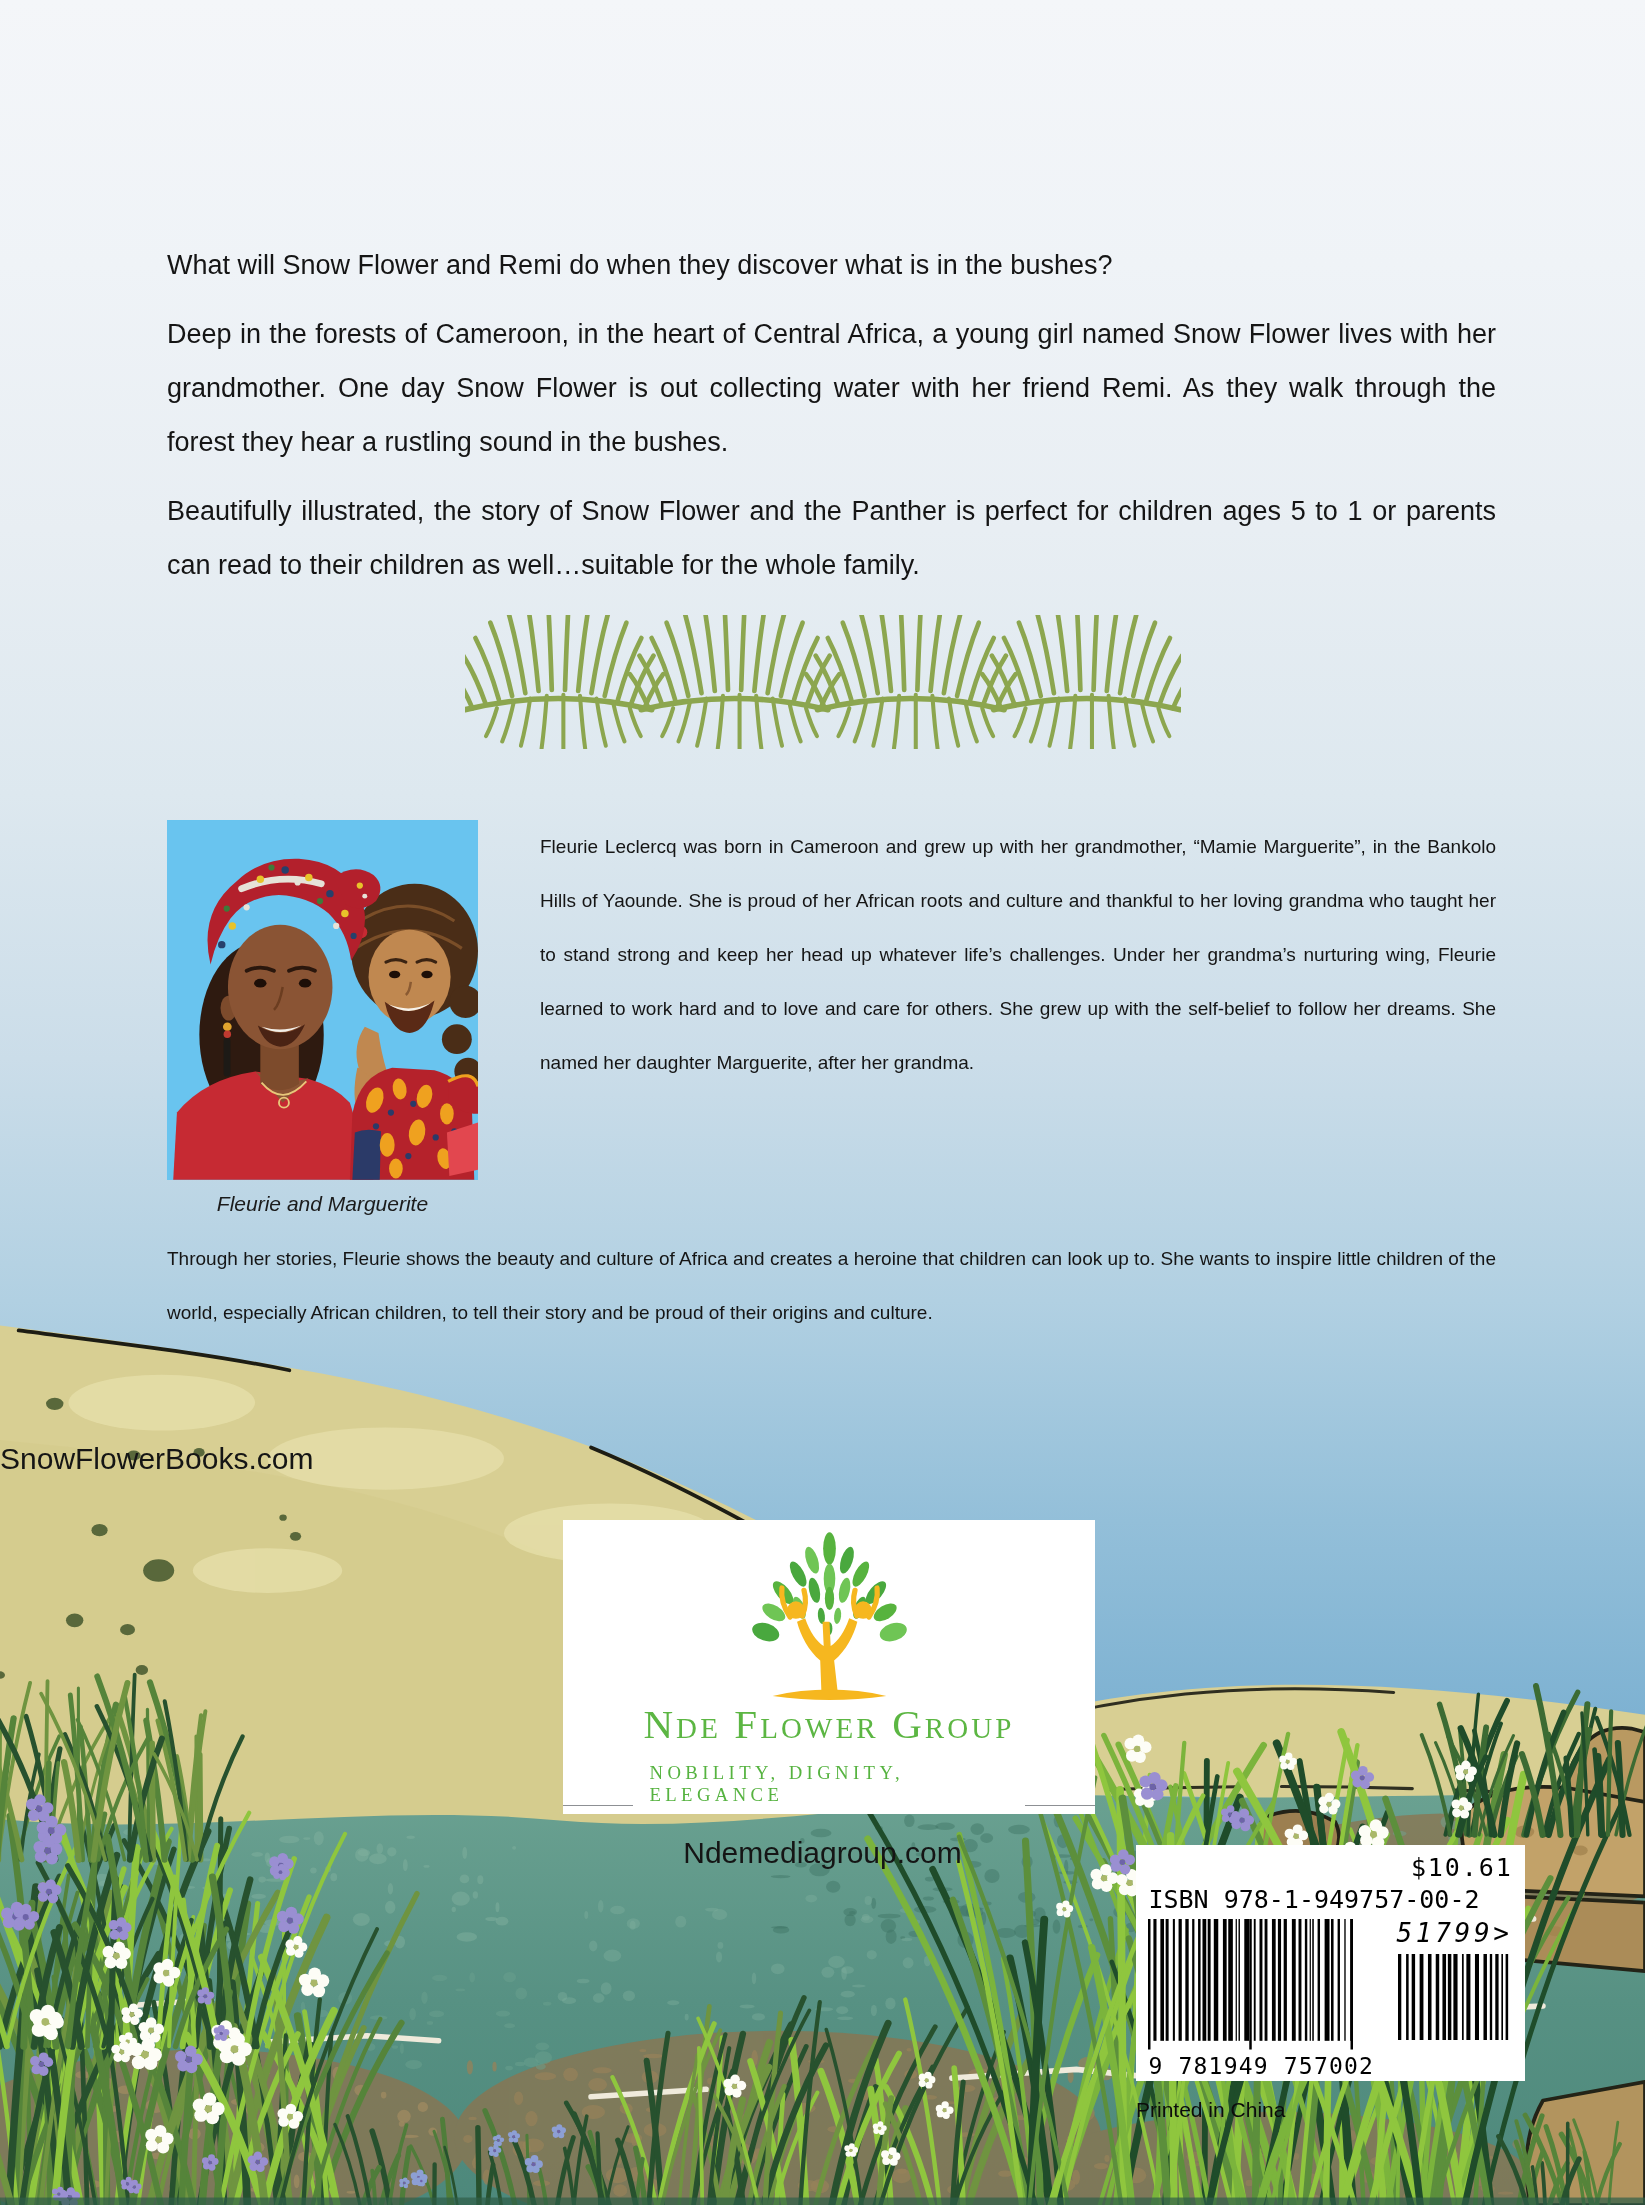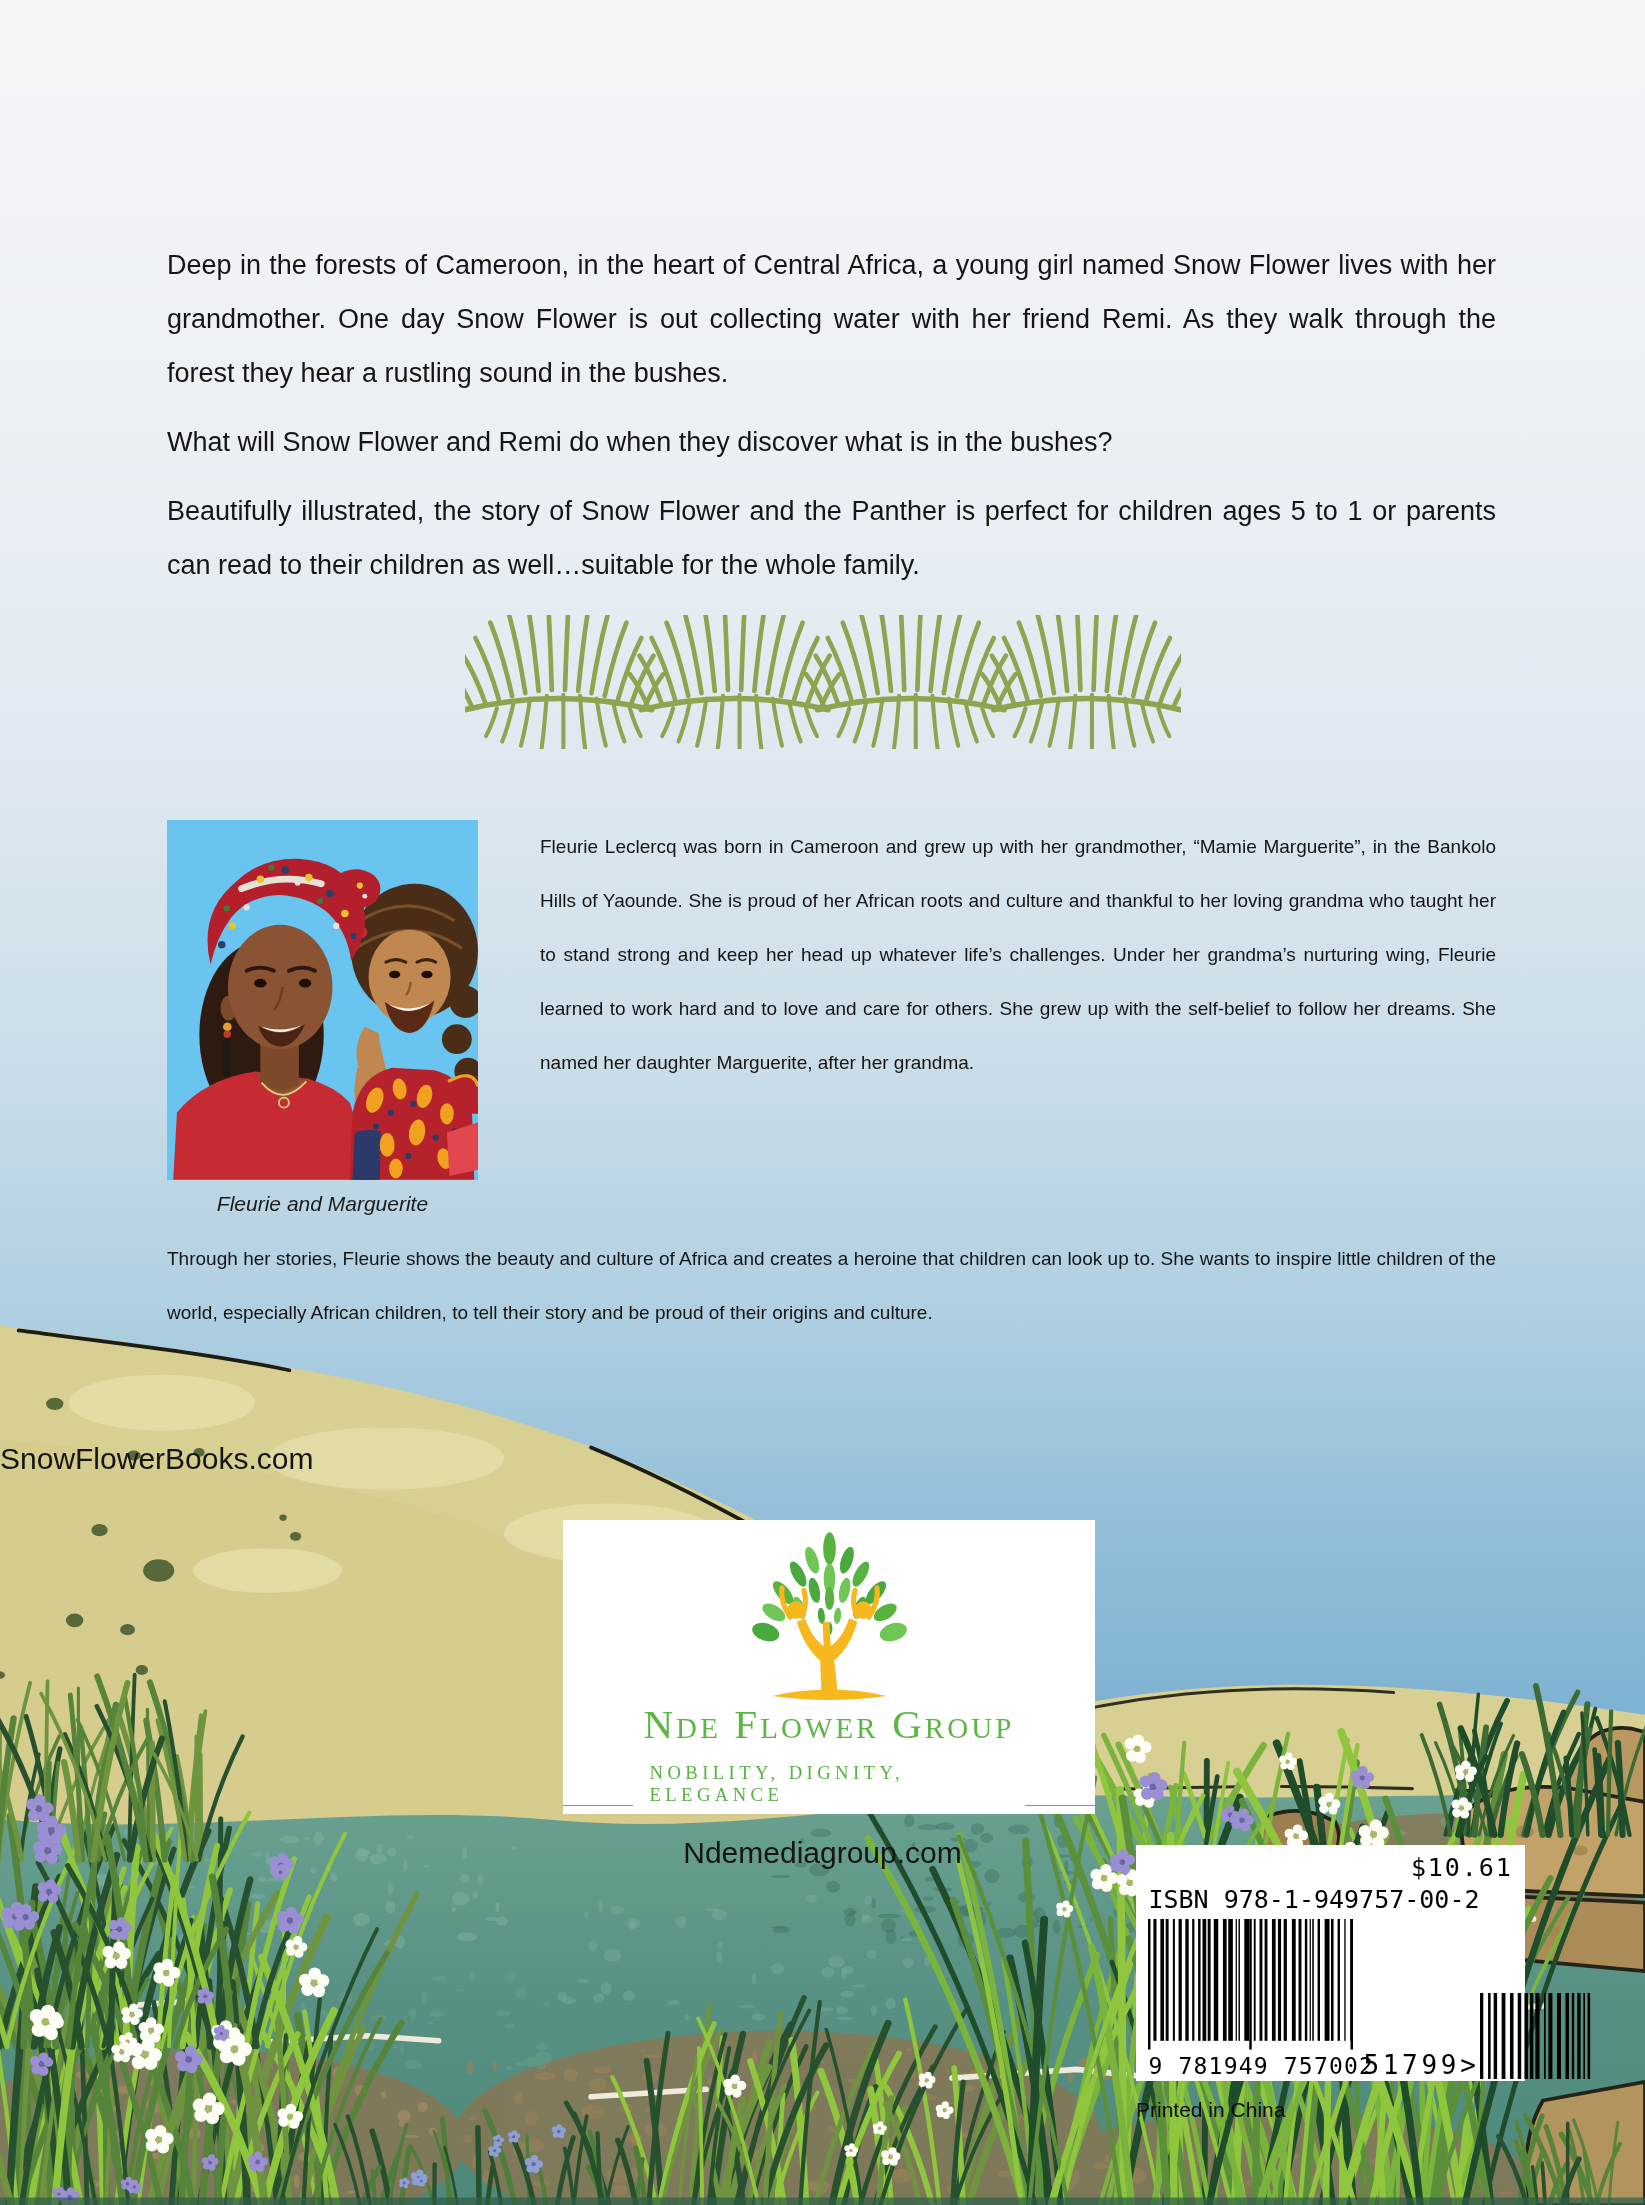--- a/index.html
+++ b/index.html
@@ -37,21 +37,21 @@
   .tl-line{width:78px;height:1.9px;background:#8d9094;}
   
   .barcode-box{position:absolute;left:1136px;top:1845px;width:389px;height:236px;background:#ffffff;
                padding:8.7px 12.4px 0 12.4px;box-sizing:border-box;font-family:"DejaVu Sans Mono",monospace;color:#000;}
   .bc-price{text-align:right;font-size:25px;letter-spacing:1.9px;line-height:1.15;}
   .bc-isbn{font-size:25px;letter-spacing:0px;margin-top:2.5px;white-space:nowrap;}
   .bc-row{display:flex;margin-top:5px;}
   .bc-main{width:215px;}
   #bc-main-svg{width:205px;height:133px;}
   .bc-digits{font-size:23px;letter-spacing:1.2px;margin-top:1.2px;white-space:nowrap;}
-  .bc-right{flex:1;display:flex;flex-direction:row;align-items:flex-end;}
+  .bc-right{flex:1;display:flex;flex-direction:column;align-items:flex-end;font-style:italic;}
   .bc-code{font-size:26px;letter-spacing:3.7px;line-height:1.1;}
   #bc-small-svg{width:115px;height:86px;margin-top:6.2px;}
   .printed{position:absolute;left:1136px;top:2098px;width:389px;text-align:left;font-size:21px;color:#0c0c0c;}
 </style>
 </head>
 <body>
 
 <div class="page">
 
   <svg id="scene" viewBox="0 0 2644 1500" preserveAspectRatio="none" aria-hidden="true">
@@ -1623,22 +1623,22 @@
           <circle cx="207.7" cy="1472.4" r="4.7" fill="#9a8fd2"></circle>
           <circle cx="200.0" cy="1470.4" r="4.7" fill="#9a8fd2"></circle>
           <circle cx="198.8" cy="1463.8" r="4.7" fill="#9a8fd2"></circle>
           <circle cx="205.215701006919" cy="1466.043023493161" r="2.6" fill="#6d63a8"></circle>
         </g>
       </g>
     <rect x="0" y="1488" width="2644" height="12" fill="#2f5e49" opacity="0.7"></rect>
   </svg>
 
   <div class="story">
+    <p>What will Snow Flower and Remi do when they discover what is in the bushes?</p>
     <p>Deep in the forests of Cameroon, in the heart of Central Africa, a young girl named Snow Flower lives with her grandmother. One day Snow Flower is out collecting water with her friend Remi. As they walk through the forest they hear a rustling sound in the bushes.</p>
-    <p>What will Snow Flower and Remi do when they discover what is in the bushes?</p>
     <p>Beautifully illustrated, the story of Snow Flower and the Panther is perfect for children ages 5 to 1 or parents can read to their children as well…suitable for the whole family.</p>
   </div>
 
   <svg id="fern" viewBox="0 0 1150 215" aria-hidden="true">
       <path d="M0,152 Q150,116 300,152" stroke="#8ca64f" stroke-width="9" fill="none" stroke-linecap="round"></path>
       <path d="M12.0,150.0 Q-1.8,117.0 -18.3,95.0" stroke="#8ca64f" stroke-width="7.5" fill="none" stroke-linecap="round"></path>
       <path d="M33.2,142.8 Q16.8,96.2 -2.9,65.1" stroke="#8ca64f" stroke-width="7.5" fill="none" stroke-linecap="round"></path>
       <path d="M54.5,136.1 Q37.3,76.6 16.7,36.9" stroke="#8ca64f" stroke-width="7.5" fill="none" stroke-linecap="round"></path>
       <path d="M75.7,130.1 Q59.8,59.3 40.7,12.1" stroke="#8ca64f" stroke-width="7.5" fill="none" stroke-linecap="round"></path>
       <path d="M96.9,125.3 Q84.1,45.4 68.7,-7.9" stroke="#8ca64f" stroke-width="7.5" fill="none" stroke-linecap="round"></path>

